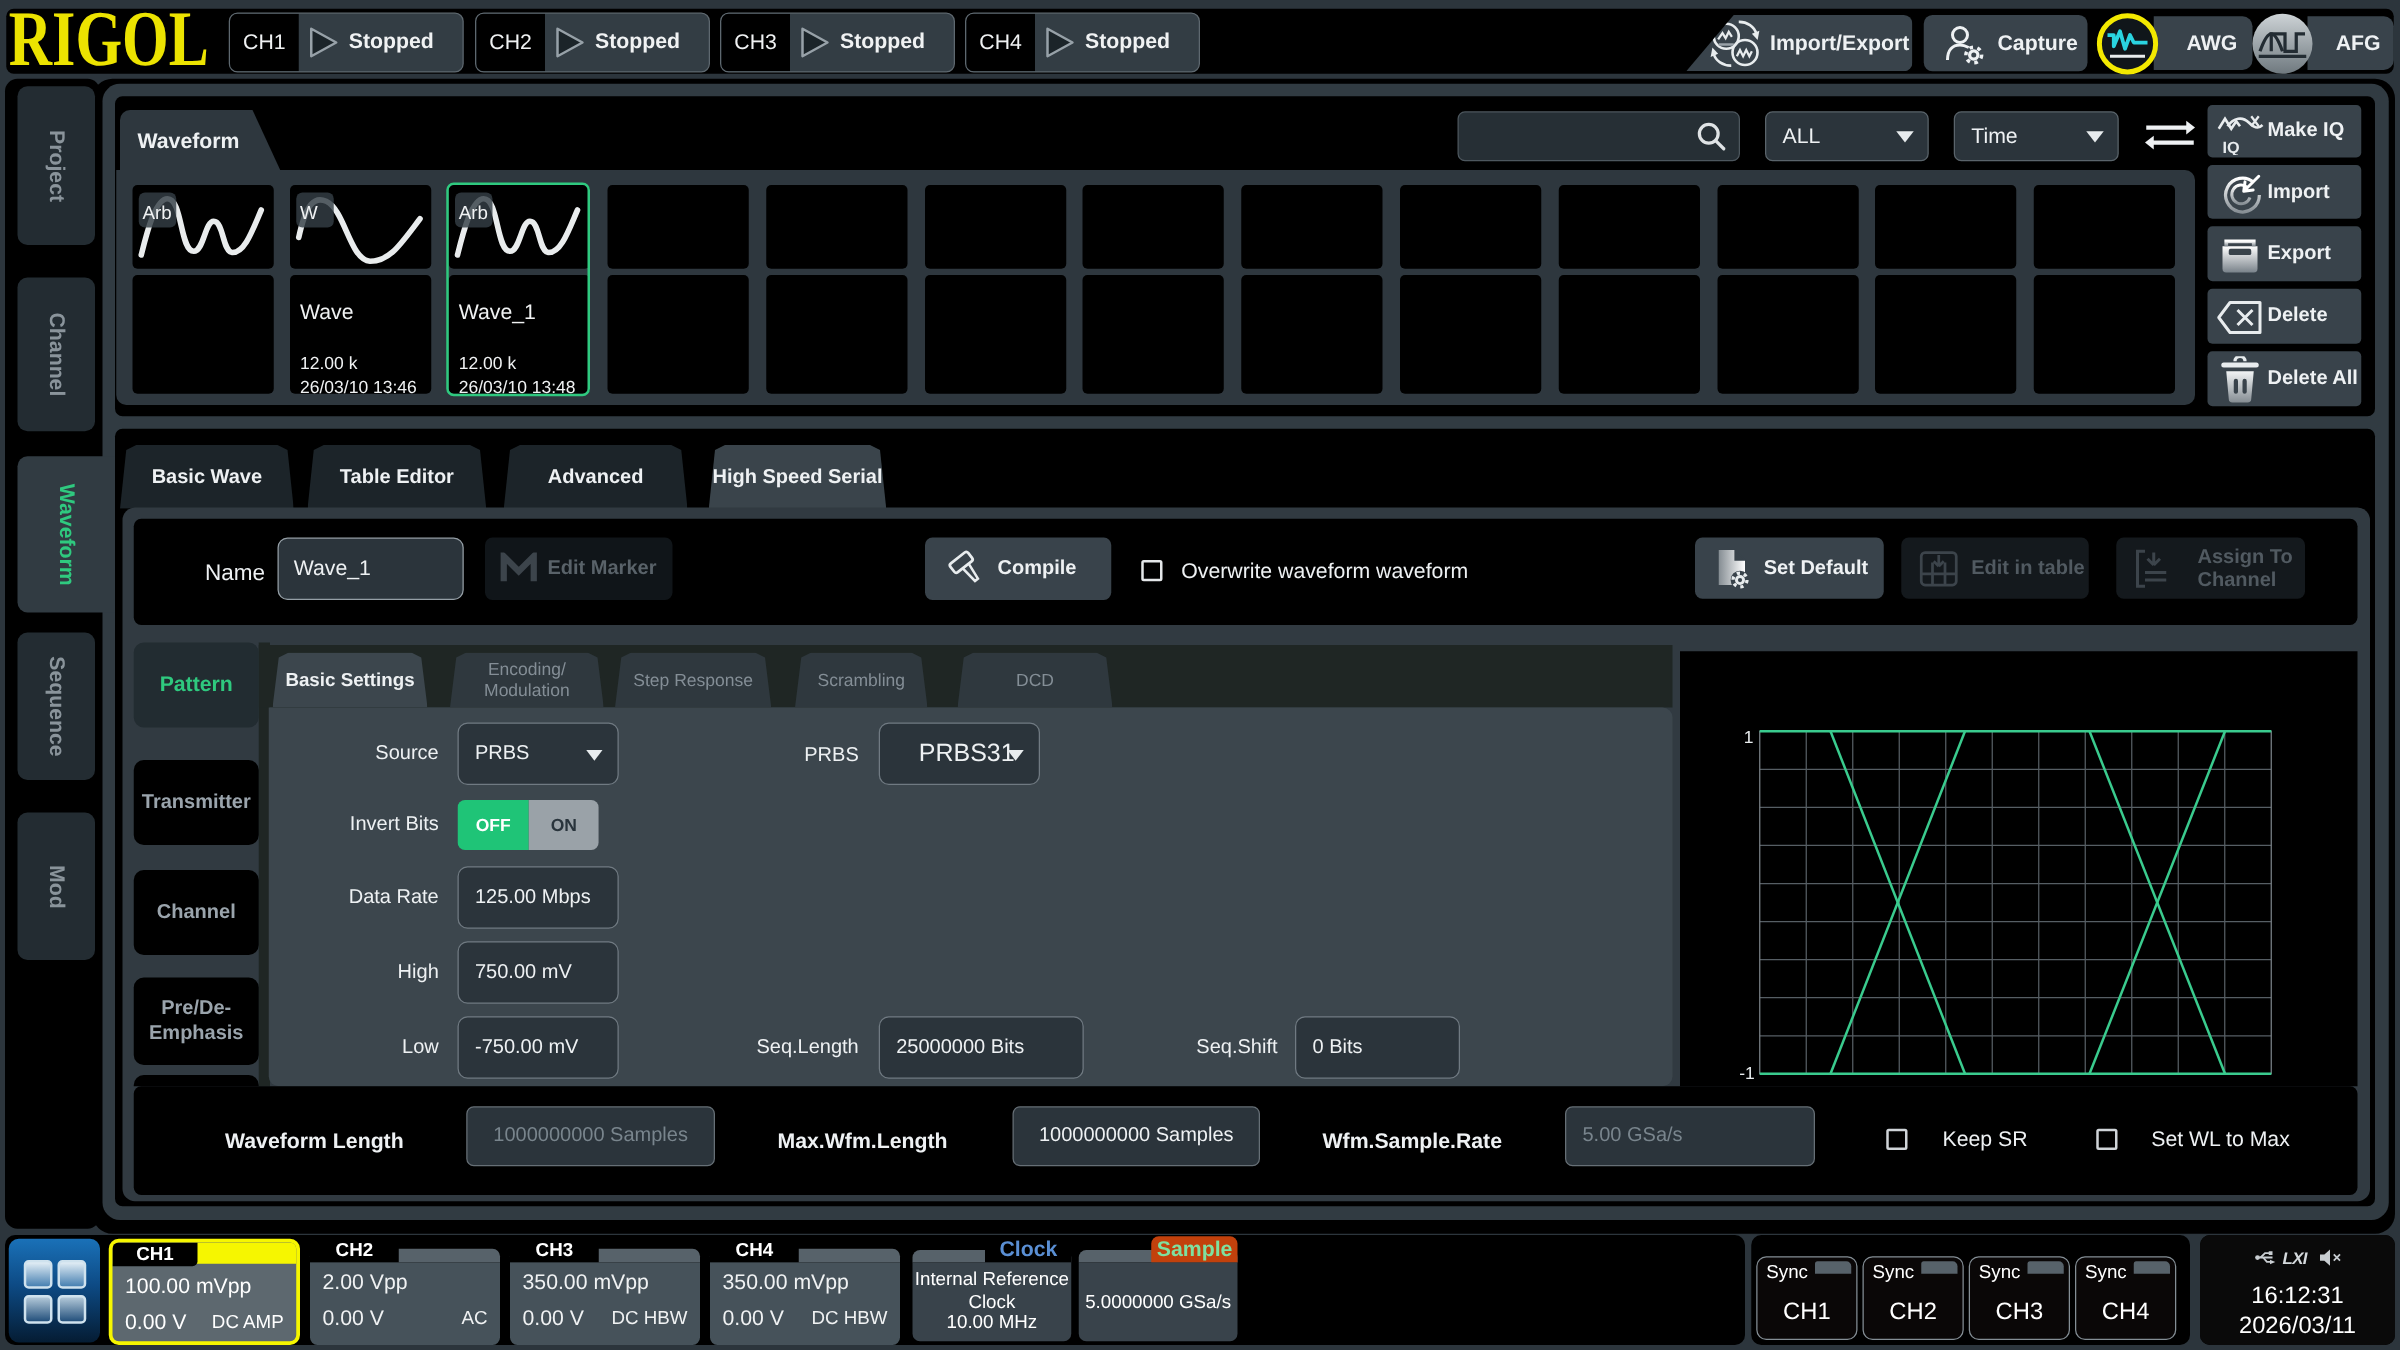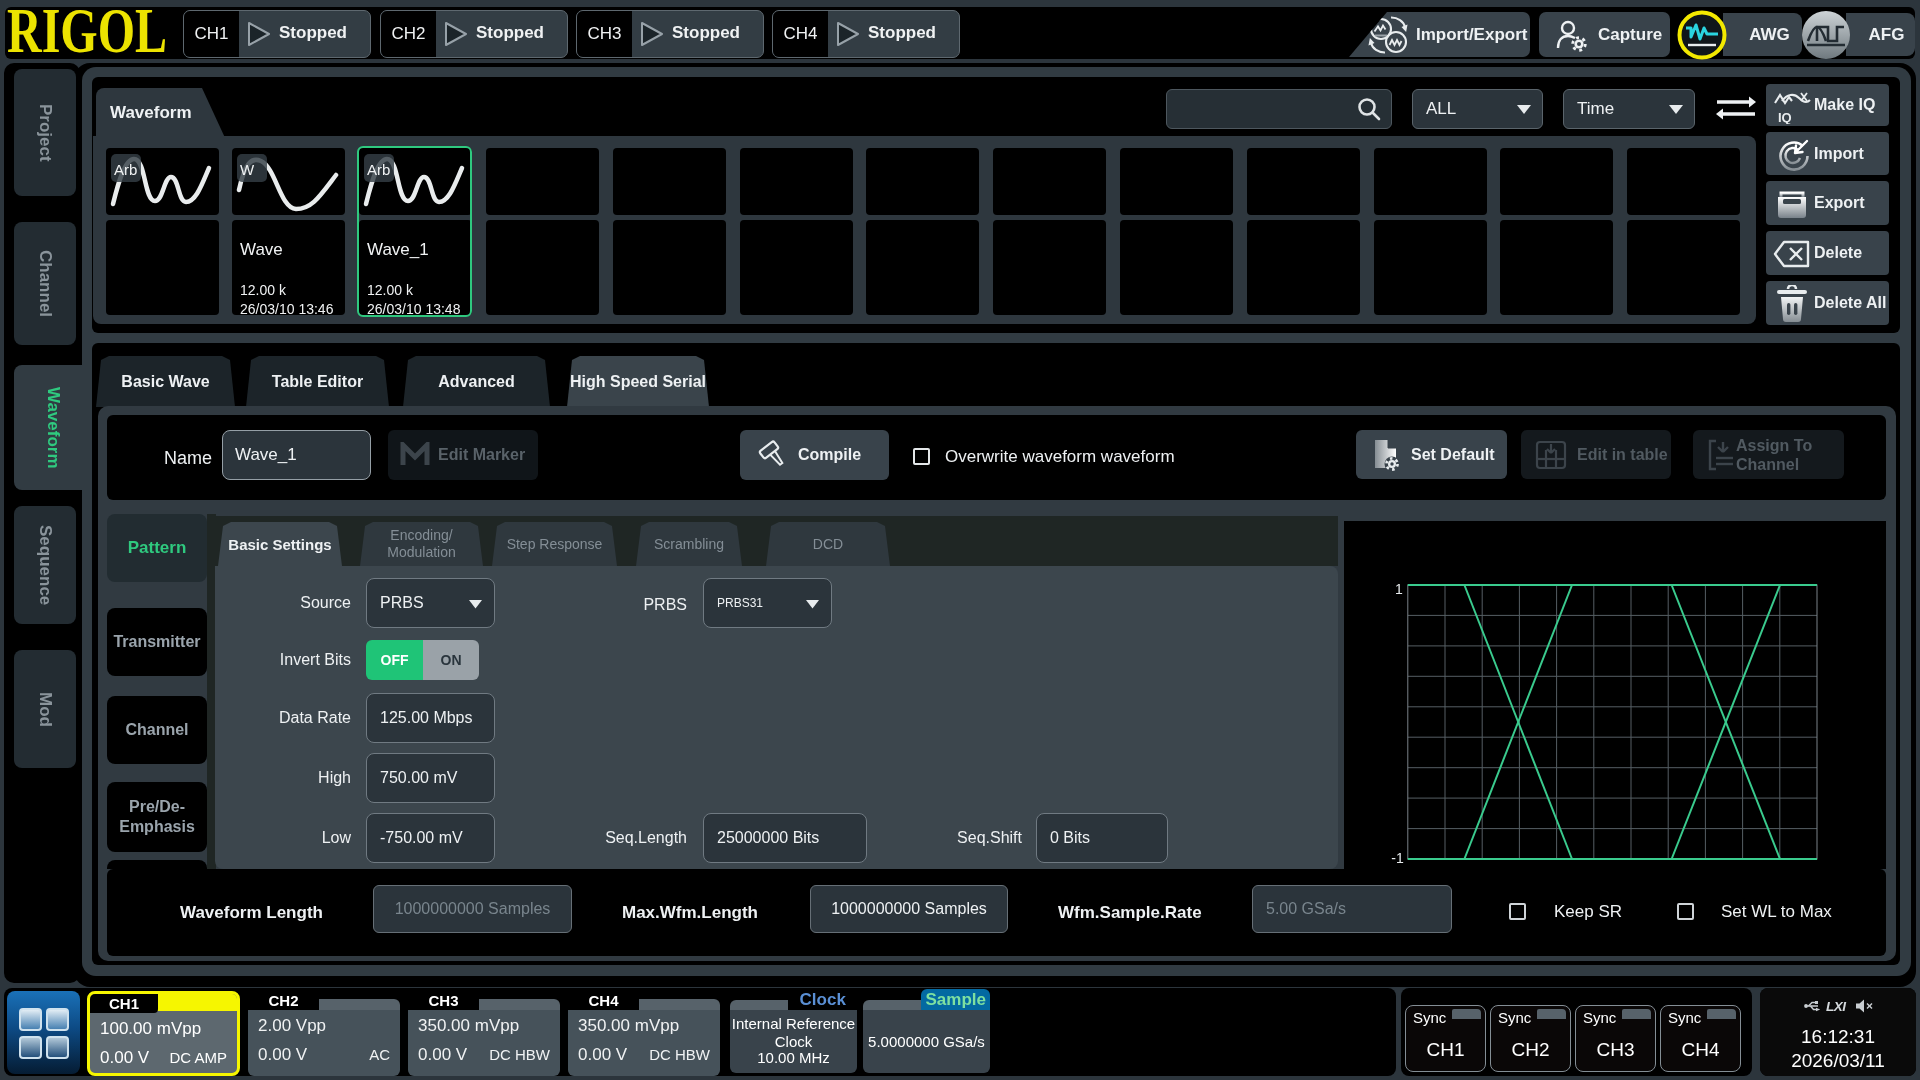--- a/index.html
+++ b/index.html
@@ -318,21 +318,21 @@
     </div>
 <div class="a fx" style="left:1693px;top:430px;width:151px;height:49px;background:#14191d;border-radius:6px">
 <svg style="margin-left:13px" width="30" height="34" viewBox="0 0 30 34">
 <g stroke="#3c444b" stroke-width="2.4" fill="none">
 <path d="M10 3 h-6 v28 h6"></path>
 <path d="M17 4 v10 m0 0 l-5-5 m5 5 l5-5"></path>
 <line x1="10" y1="20" x2="27" y2="20"></line>
           <line x1="10" y1="26" x2="27" y2="26"></line>
 </g>
       </svg>
-<div style="margin-left:0;font-size:16px;font-weight:bold;color:#515a61;line-height:19px">Assign To<br>Channel</div>
+<div style="margin-left:22px;font-size:16px;font-weight:bold;color:#515a61;line-height:19px">Assign To<br>Channel</div>
     </div>
 <div class="a" style="left:207px;top:514px;width:9px;height:355px;background:#1f2624"></div>
 <div class="a" style="left:207px;top:516px;width:1131px;height:50px;background:#1f2624"></div>
 <div class="a ctr" style="left:107px;top:514px;width:100px;height:68px;background:#222c31;border-radius:8px;color:#2fc97f;font-size:17px;font-weight:bold">Pattern</div>
 <div class="a ctr" style="left:107px;top:608px;width:100px;height:68px;background:#000;border-radius:8px;color:#9aa4ac;font-size:16px;font-weight:bold">Transmitter</div>
 <div class="a ctr" style="left:107px;top:696px;width:100px;height:68px;background:#000;border-radius:8px;color:#9aa4ac;font-size:16px;font-weight:bold">Channel</div>
 <div class="a ctr" style="left:107px;top:782px;width:100px;height:70px;background:#000;border-radius:8px;color:#9aa4ac;font-size:16px;font-weight:bold;text-align:center;line-height:20px">Pre/De-<br>Emphasis</div>
 <div class="a" style="left:107px;top:860px;width:100px;height:9px;background:#000;border-radius:8px 8px 0 0"></div>
 <div class="a ctr trap" style="left:218px;top:522px;width:124px;height:44px;background:#3c464d;font-size:15px;font-weight:bold">Basic Settings</div>
 <div class="a ctr trap" style="left:360px;top:522px;width:123px;height:44px;background:#2f383e;font-size:14px;color:#848e96;text-align:center;line-height:17px">Encoding/<br>Modulation</div>
@@ -348,21 +348,21 @@
 <div class="a" style="left:487px;top:595px;width:200px;text-align:right;font-size:16px;line-height:20px">PRBS</div>
 <div class="a" style="left:487px;top:828px;width:200px;text-align:right;font-size:16px;line-height:20px">Seq.Length</div>
 <div class="a" style="left:822px;top:828px;width:200px;text-align:right;font-size:16px;line-height:20px">Seq.Shift</div>
 <div class="a fx" style="left:366px;top:578px;width:129px;height:50px;background:#2b343b;border:1.5px solid #707a82;border-radius:8px">
 <div style="margin-left:13px;font-size:16px">PRBS</div>
 <svg class="a" style="right:11px;top:19px" width="15" height="12" viewBox="0 0 15 12">
         <path d="M1 2 h13 l-6.5 8.5 Z" fill="#e8ecee"></path>
       </svg>
     </div>
 <div class="a fx" style="left:703px;top:578px;width:129px;height:50px;background:#2b343b;border:1.5px solid #707a82;border-radius:8px">
-<div style="margin-left:13px;font-size:12px">PRBS31</div>
+<div style="margin-left:31px;font-size:20px">PRBS31</div>
 <svg class="a" style="right:11px;top:19px" width="15" height="12" viewBox="0 0 15 12">
         <path d="M1 2 h13 l-6.5 8.5 Z" fill="#e8ecee"></path>
       </svg>
     </div>
 <div class="a" style="left:366px;top:640px;width:113px;height:40px;border-radius:6px;overflow:hidden;display:flex">
 <div class="ctr" style="width:57px;background:#1fc477;font-size:14px;font-weight:bold;color:#fff">OFF</div>
 <div class="ctr" style="width:56px;background:#9aa2a8;font-size:14px;font-weight:bold;color:#29343c">ON</div>
     </div>
 <div class="a fx" style="left:366px;top:693px;width:129px;height:50px;background:#2b343b;border:1.5px solid #707a82;border-radius:8px">
       <div style="margin-left:13px;font-size:16px">125.00 Mbps</div>
@@ -482,21 +482,21 @@
     </div>
 <div class="a" style="left:730px;top:989px;width:127px;height:84px">
 <div class="a" style="left:0;top:11px;width:100%;height:10px;background:#57626a;border-radius:6px 6px 0 0"></div>
 <div class="a ctr" style="right:0;top:0;width:54%;height:21px;background:#000;border-radius:6px 6px 0 0;color:#5a8fd4;font-size:17px;font-weight:bold">Clock</div>
 <div class="a" style="left:0;top:21px;width:100%;height:63px;background:#39434b;border-radius:0 0 6px 6px"></div>
 <div class="a" style="left:0;top:26px;width:100%;text-align:center;font-size:15px;color:#fff;line-height:18px">Internal Reference<br>Clock</div>
 <div class="a" style="left:0;top:60px;width:100%;text-align:center;font-size:15px;color:#fff">10.00 MHz</div>
     </div>
 <div class="a" style="left:863px;top:989px;width:127px;height:84px">
 <div class="a" style="left:0;top:11px;width:100%;height:10px;background:#57626a;border-radius:6px 6px 0 0"></div>
-<div class="a ctr" style="right:0;top:0;width:54%;height:21px;background:#0369a1;border-radius:6px 6px 0 0;color:#7ee0a0;font-size:17px;font-weight:bold">Sample</div>
+<div class="a ctr" style="right:0;top:0;width:54%;height:21px;background:#c2410c;border-radius:6px 6px 0 0;color:#7ee0a0;font-size:17px;font-weight:bold">Sample</div>
 <div class="a" style="left:0;top:21px;width:100%;height:63px;background:#39434b;border-radius:0 0 6px 6px"></div>
 <div class="a ctr" style="left:0;top:21px;width:100%;height:63px;font-size:15px;color:#fff;white-space:nowrap">5.0000000 GSa/s</div>
     </div>
 <div class="a" style="left:1405px;top:1005px;width:81px;height:67px;border:1.5px solid #848e95;border-radius:8px;background:#0a0707">
 <div class="a" style="left:46px;top:3px;width:29px;height:10px;background:#57626a;border-radius:2px 4px 0 0"></div>
 <div class="a" style="left:7px;top:3px;font-size:15px;color:#fff">Sync</div>
 <div class="a" style="left:0;top:33px;width:100%;text-align:center;font-size:19px;color:#fff">CH1</div>
     </div>
 <div class="a" style="left:1490px;top:1005px;width:81px;height:67px;border:1.5px solid #848e95;border-radius:8px;background:#0a0707">
 <div class="a" style="left:46px;top:3px;width:29px;height:10px;background:#57626a;border-radius:2px 4px 0 0"></div>

